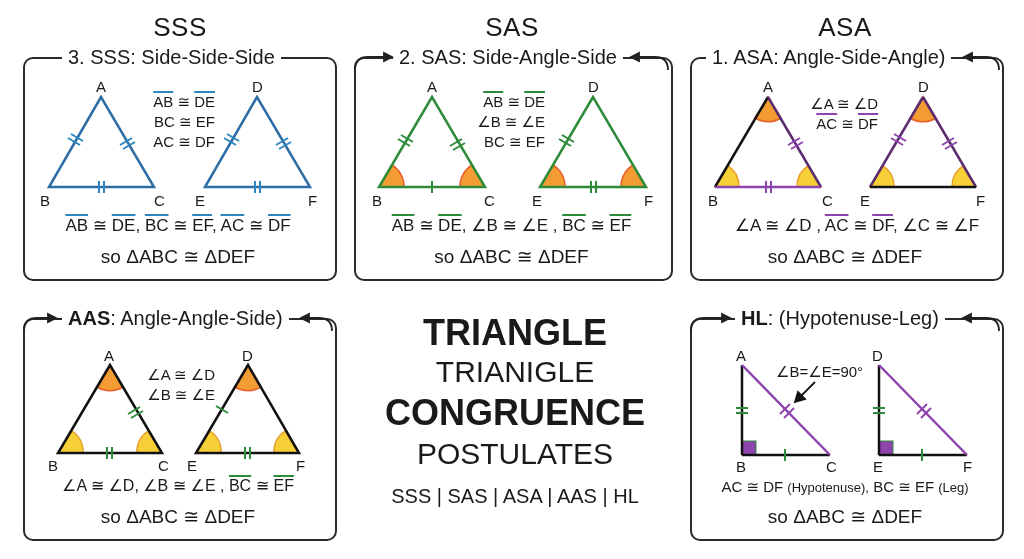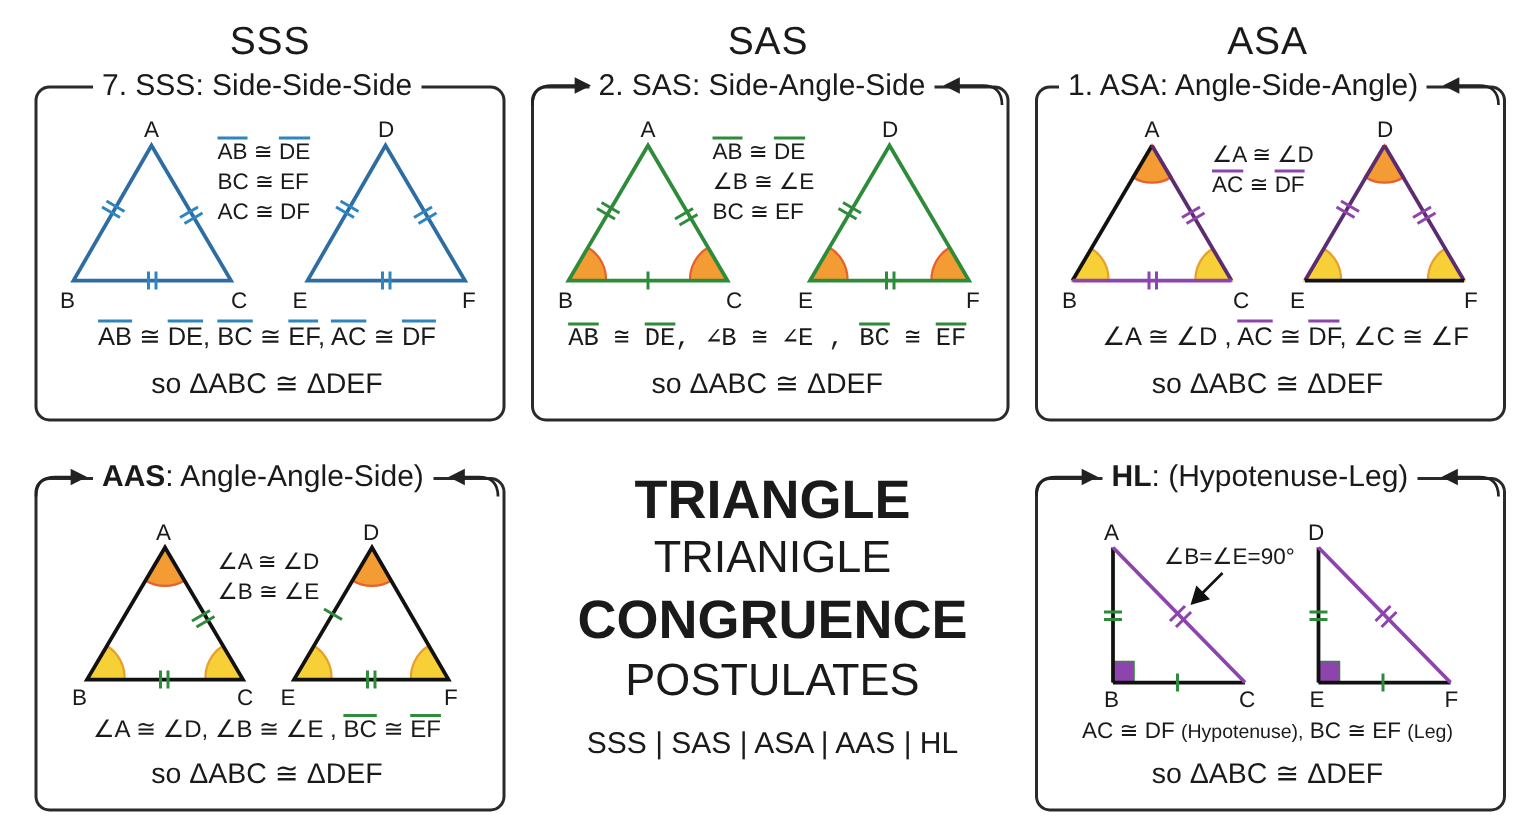--- a/index.html
+++ b/index.html
@@ -3,40 +3,40 @@
 <meta charset="utf-8">
 <style>
   html, body { margin:0; padding:0; background:#ffffff; }
   body { width:1024px; height:559px; position:relative; overflow:hidden;
          font-family:"Liberation Sans", "DejaVu Sans", sans-serif; color:#1a1a1a; }
   .heading { position:absolute; font-weight:normal; font-size:26px; text-align:center; letter-spacing:0.5px; }
   .panel { position:absolute; border:2px solid #2a2a2a; border-radius:10px; background:#fff; }
   .ptitle { position:absolute; background:#fff; font-size:20px; white-space:nowrap; padding:0 6px; line-height:24px; }
   .ptitle b { font-weight:bold; }
   .lbl { position:absolute; font-size:15px; line-height:16px; }
-  .stmt { position:absolute; font-size:15px; line-height:20px; white-space:nowrap; text-align:left; }
+  .stmt { position:absolute; font-size:15px; line-height:20px; white-space:nowrap; text-align:right; }
   .line1 { position:absolute; font-size:17px; white-space:nowrap; text-align:center; }
   .line2 { position:absolute; font-size:19px; white-space:nowrap; text-align:center; }
   .ov { text-decoration:overline; text-decoration-thickness:2px; }
   .ov-blue { text-decoration-color:#2e86c1; }
   .ov-green { text-decoration-color:#2e8b3a; }
   .ov-purple { text-decoration-color:#8e44ad; }
   .small { font-size:13px; }
   svg { position:absolute; overflow:visible; }
   .center-title { position:absolute; left:350px; width:330px; text-align:center; white-space:nowrap; }
 </style>
 </head>
 <body>
 
 <div class="heading" style="left:130px; top:12px; width:100px;">SSS</div>
 <div class="heading" style="left:462px; top:12px; width:100px;">SAS</div>
 <div class="heading" style="left:795px; top:12px; width:100px;">ASA</div>
 
 <div class="panel" style="left:23px; top:57px; width:310px; height:220px;"></div>
-<div class="ptitle" style="left:62px; top:45px;">7. SSS: Side-Side-Side</div>
+<div class="ptitle" style="left:62px; top:45px;">3. SSS: Side-Side-Side</div>
 <svg width="340" height="290" style="left:0; top:0;">
   <g stroke="#2e6da4" stroke-width="2.5" fill="none">
     <polygon points="101,97 49,187 154,187"></polygon>
     <polygon points="257,97 205,187 310,187"></polygon>
   </g>
   <g stroke="#2e86c1" stroke-width="2">
 
     <line x1="68" y1="138" x2="80" y2="145"></line>
       <line x1="71" y1="134" x2="83" y2="141"></line>
 
@@ -109,21 +109,21 @@
 <div class="lbl" style="left:372px; top:193px;">B</div>
 <div class="lbl" style="left:484px; top:193px;">C</div>
 <div class="lbl" style="left:588px; top:79px;">D</div>
 <div class="lbl" style="left:532px; top:193px;">E</div>
 <div class="lbl" style="left:644px; top:193px;">F</div>
 <div class="stmt" style="left:475px; top:92px; width:70px;">
   <div><span class="ov ov-green">AB</span> ≅ <span class="ov ov-green">DE</span></div>
   <div>∠B ≅ ∠E</div>
   <div>BC ≅ EF</div>
 </div>
-<div class="line1" style="left:354px; top:215px; width:315px;font-family:Liberation Mono, monospace;">
+<div class="line1" style="left:354px; top:215px; width:315px;">
   <span class="ov ov-green">AB</span> <span>≅</span> <span class="ov ov-green">DE</span><span>, ∠B ≅ ∠E ,</span> <span class="ov ov-green">BC</span> <span>≅</span> <span class="ov ov-green">EF</span>
 </div>
 <div class="line2" style="left:354px; top:245px; width:315px;">so ΔABC ≅ ΔDEF</div>
 
 <div class="panel" style="left:690px; top:57px; width:310px; height:220px;"></div>
 <div class="ptitle" style="left:706px; top:45px;">1. ASA: Angle-Side-Angle)</div>
 <svg width="1024" height="559" style="left:0; top:0;">
   <g stroke="#222" stroke-width="1.8" fill="#222">
     <path d="M999,70 Q999,57 986,57 L971,57" fill="none"></path>
     <polygon points="964,57 972,53 972,61"></polygon>

